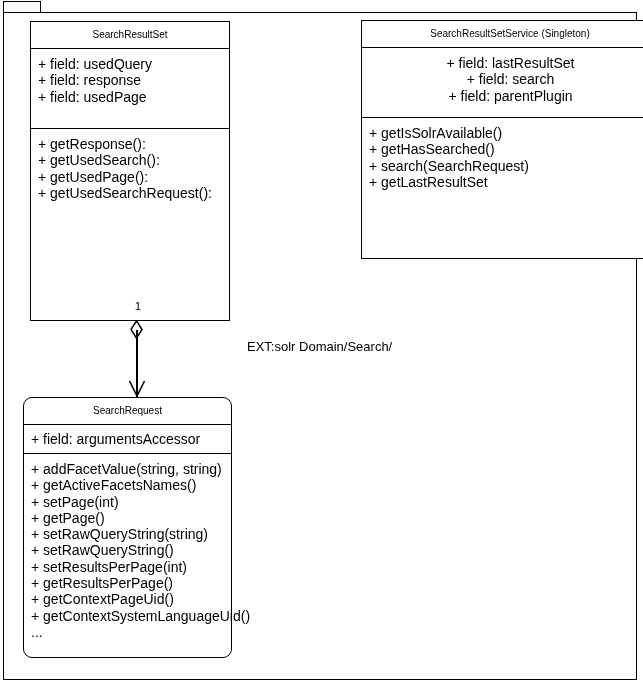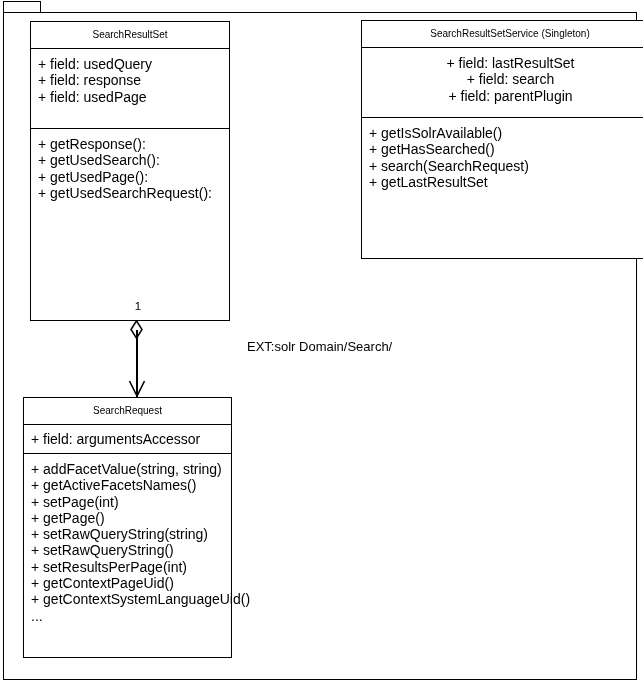--- a/index.html
+++ b/index.html
@@ -81,21 +81,21 @@
     left: 30px;  top: 21px;  width: 200px; height: 300px;
   }
   #class-search-result-set .c-attrs { height: 80px; box-sizing: border-box; }
 
   #class-search-result-set-service {
     left: 361px; top: 20px;  width: 298px; height: 239px;
   }
   #class-search-result-set-service .c-attrs { height: 70px; box-sizing: border-box; text-align: center; }
 
   #class-search-request {
-    left: 23px;  top: 397px; width: 209px; height: 261px;
+    left: 23px;  top: 397px; width: 209px; height: 261px; border-radius: 9px;
   }
   #class-search-request .c-attrs { height: 29px; box-sizing: border-box; padding-top: 6px; }
 
   
   #assoc-line {
     position: absolute;
     left: 136px;
     top: 330px;
     width: 1.6px;
     height: 68px;
@@ -180,20 +180,21 @@
     <div class="uml-member">+ field: argumentsAccessor</div>
   </div>
   <div class="uml-compartment last">
     <div class="uml-member">+ addFacetValue(string, string)</div>
     <div class="uml-member">+ getActiveFacetsNames()</div>
     <div class="uml-member">+ setPage(int)</div>
     <div class="uml-member">+ getPage()</div>
     <div class="uml-member">+ setRawQueryString(string)</div>
     <div class="uml-member">+ setRawQueryString()</div>
     <div class="uml-member">+ setResultsPerPage(int)</div>
+    <div class="uml-member">+ getResultsPerPage()</div>
     <div class="uml-member">+ getContextPageUid()</div>
     <div class="uml-member">+ getContextSystemLanguageUid()</div>
     <div class="uml-member">...</div>
   </div>
 </div>
 
 <div id="assoc-multiplicity">1</div>
 
 <svg id="assoc-diamond" viewBox="0 0 13 19">
   <polygon points="6.5,0.8 12,9.5 6.5,18.2 1,9.5" fill="#ffffff" stroke="#000000" stroke-width="1.5"></polygon>

